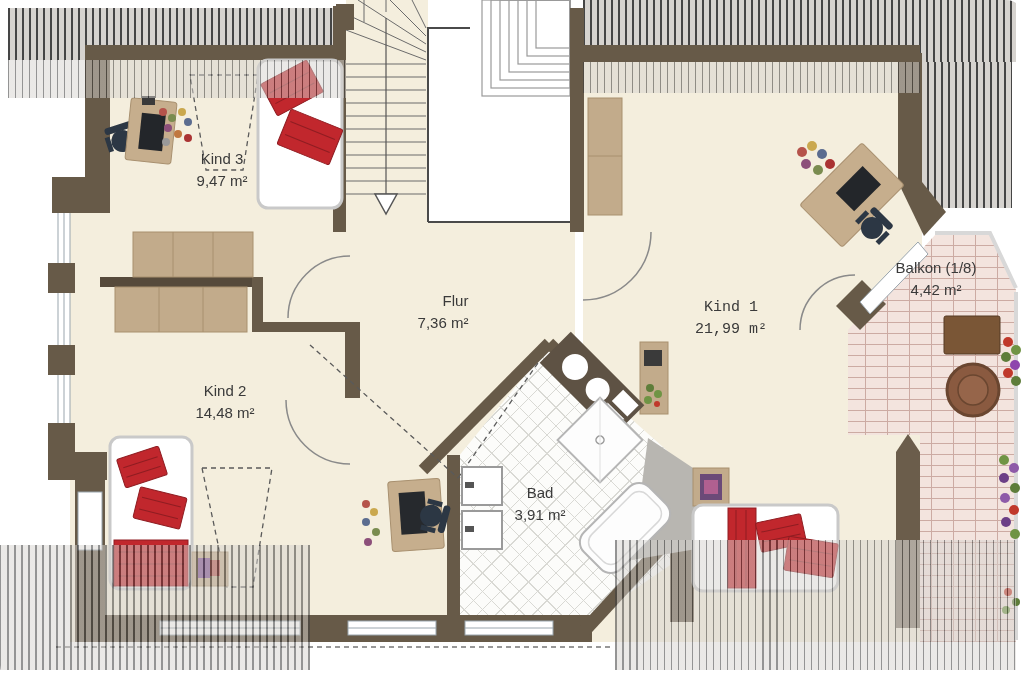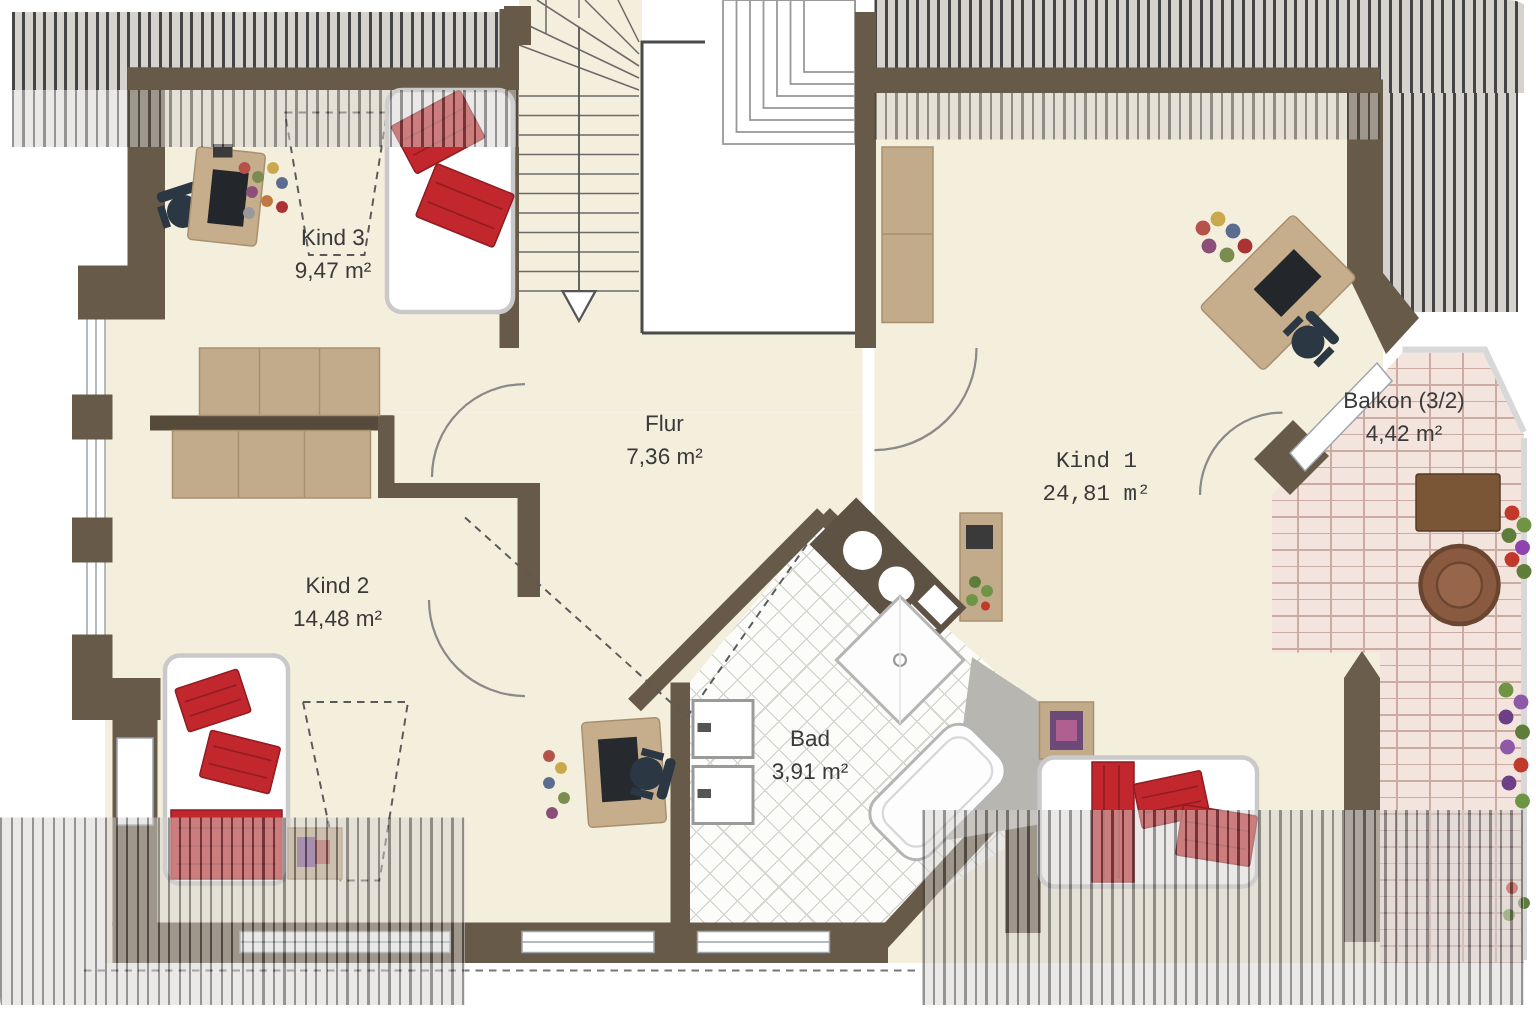--- a/index.html
+++ b/index.html
@@ -327,30 +327,30 @@
   <div class="abs hatch-ov zov" style="left:615px;top:540px;width:401px;height:130px;"></div>
 
   <div class="room-label" style="left:222px;top:148px;">
     <div>Kind 3</div>
     <div>9,47 m²</div>
   </div>
   <div class="room-label" style="left:225px;top:380px;">
     <div>Kind 2</div>
     <div>14,48 m²</div>
   </div>
-  <div class="room-label" style="left:443px;top:272px;">
+  <div class="room-label" style="left:443px;top:290px;text-align:right;">
     <div>Flur</div>
     <div>7,36 m²</div>
   </div>
   <div class="room-label" style="left:731px;top:297px;font-family:Liberation Mono, monospace;">
     <div>Kind 1</div>
-    <div>24,81 m²</div>
+    <div>21,99 m²</div>
   </div>
   <div class="room-label" style="left:540px;top:482px;">
     <div>Bad</div>
     <div>3,91 m²</div>
   </div>
   <div class="room-label" style="left:936px;top:257px;">
-    <div>Balkon (3/2)</div>
+    <div>Balkon (1/8)</div>
     <div>4,42 m²</div>
   </div>
 
 </div>
 
 </body></html>

